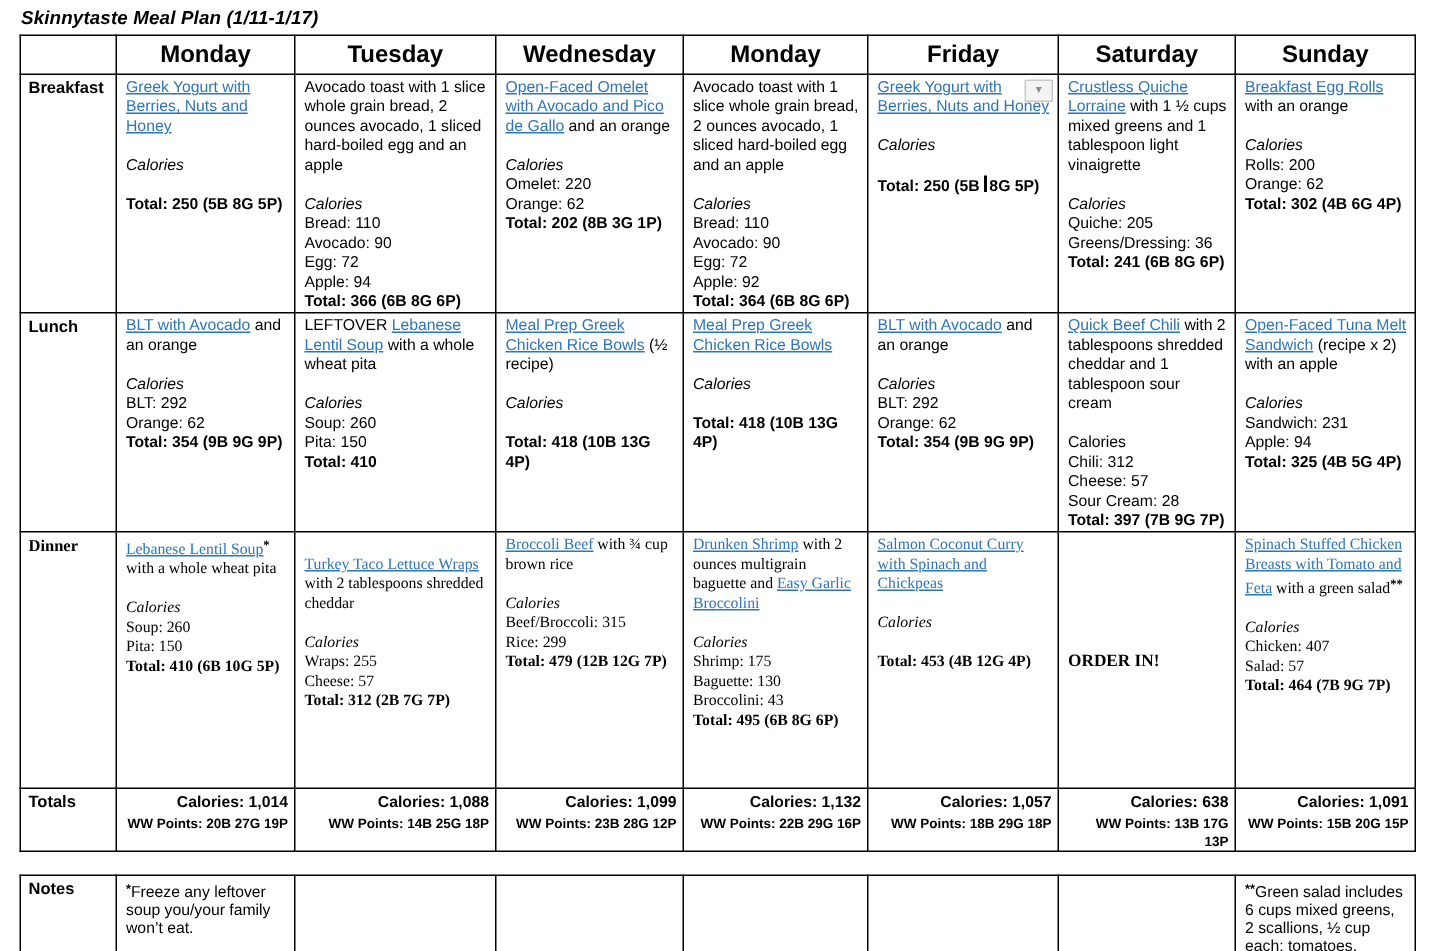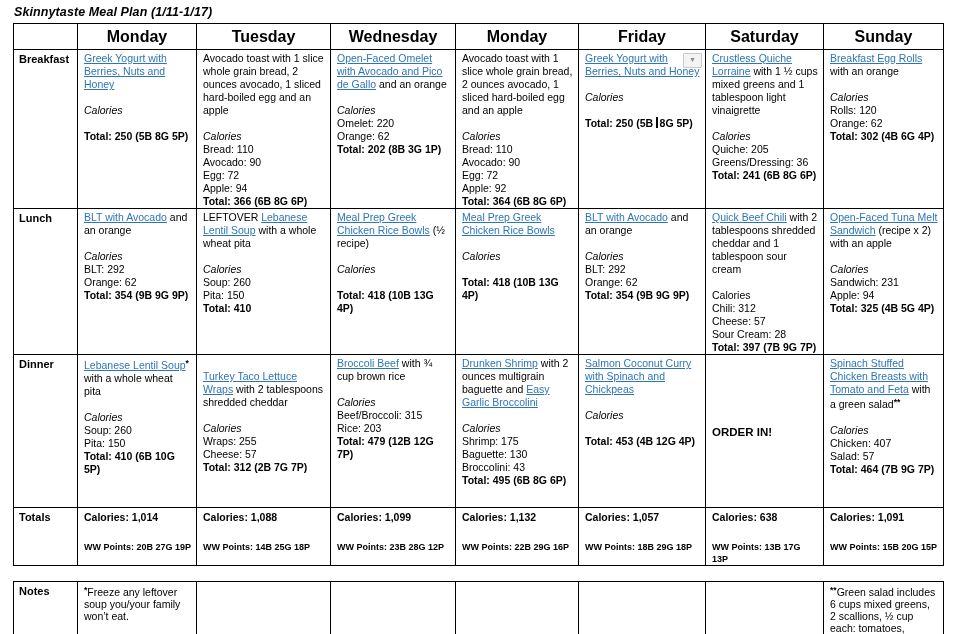--- a/index.html
+++ b/index.html
@@ -12,39 +12,39 @@
   col.c-mon{width:119px;}
   col.c-tue{width:134px;}
   col.c-wed{width:125px;}
   col.c-thu{width:123px;}
   col.c-fri{width:127px;}
   col.c-sat{width:118px;}
   col.c-sun{width:120px;}
   tr.row-header{height:26px;}
   tr.row-breakfast{height:159px;}
   tr.row-lunch{height:128px;}
-  tr.row-dinner{height:153px;}
+  tr.row-dinner{height:171px;font-family:Liberation Serif, serif;}
   tr.row-totals{height:42px;}
   tr.row-notes{height:86px;}
   th{font-size:16px;font-weight:bold;text-align:center;vertical-align:middle;padding:2px;margin-top:31px;}
   td.label{font-weight:bold;font-size:11px;padding:3px 4px 0 5px;}
   td.cell{font-size:10.5px;padding:2px 5px 0 6px;}
   .line{line-height:13px;min-height:13px;word-wrap:break-word;}
   .notes-cell .line{line-height:12px;min-height:12px;}
   a.lnk{color:var(--link-color,#2e75b6);text-decoration:underline;cursor:pointer;}
   .i{font-style:italic;}
   .b{font-weight:bold;}
   .sup{font-weight:bold;font-size:8.5px;vertical-align:3px;}
   .caret{display:inline-block;width:1.5px;height:11px;background:#000;vertical-align:-1px;margin:0 2px 0 3px;}
   td.rel{position:relative;}
   .dd-icon{position:absolute;top:3px;right:3px;width:17px;height:13px;border:1px solid #c9c9c9;background:#f4f4f4;color:#8a8a8a;font-size:8px;line-height:12px;text-align:center;border-radius:1px;cursor:pointer;}
   td.center-cell{vertical-align:middle;font-size:11.5px;}
   .tot-cal{font-weight:bold;font-size:10.5px;line-height:13px;}
-  .tot-ww{font-weight:bold;font-size:9px;line-height:12px;margin-top:17px;}
-  td.totals-cell{padding:3px 4px 0 6px;}
+  .tot-ww{font-weight:bold;font-size:9px;line-height:12px;margin-top:1px;}
+  td.totals-cell{padding:3px 4px 0 6px;text-align:right;}
   .notes-table{margin-top:15px;}
 </style>
 </head>
 <body>
 
 <div class="page">
   <div class="title">Skinnytaste Meal Plan (1/11-1/17)</div>
 
   <table class="main-table">
     <colgroup>
@@ -120,21 +120,21 @@
             <div class="line">&nbsp;</div>
             <div class="line"><span class="i">Calories</span></div>
             <div class="line"><span class="text">Quiche: 205</span></div>
             <div class="line"><span class="text">Greens/Dressing: 36</span></div>
             <div class="line"><span class="b">Total: 241 (6B 8G 6P)</span></div>
           </td>
           <td class="cell">
             <div class="line"><a class="lnk">Breakfast Egg Rolls</a><span class="text"> with an orange</span></div>
             <div class="line">&nbsp;</div>
             <div class="line"><span class="i">Calories</span></div>
-            <div class="line"><span class="text">Rolls: 120</span></div>
+            <div class="line"><span class="text">Rolls: 200</span></div>
             <div class="line"><span class="text">Orange: 62</span></div>
             <div class="line"><span class="b">Total: 302 (4B 6G 4P)</span></div>
           </td>
         </tr>
         <tr class="row-lunch">
           <td class="label">Lunch</td>
           <td class="cell">
             <div class="line"><a class="lnk">BLT with Avocado</a><span class="text"> and an orange</span></div>
             <div class="line">&nbsp;</div>
             <div class="line"><span class="i">Calories</span></div>
@@ -207,21 +207,21 @@
             <div class="line"><span class="i">Calories</span></div>
             <div class="line"><span class="text">Wraps: 255</span></div>
             <div class="line"><span class="text">Cheese: 57</span></div>
             <div class="line"><span class="b">Total: 312 (2B 7G 7P)</span></div>
           </td>
           <td class="cell">
             <div class="line"><a class="lnk">Broccoli Beef</a><span class="text"> with ¾ cup brown rice</span></div>
             <div class="line">&nbsp;</div>
             <div class="line"><span class="i">Calories</span></div>
             <div class="line"><span class="text">Beef/Broccoli: 315</span></div>
-            <div class="line"><span class="text">Rice: 203</span></div>
+            <div class="line"><span class="text">Rice: 299</span></div>
             <div class="line"><span class="b">Total: 479 (12B 12G 7P)</span></div>
           </td>
           <td class="cell">
             <div class="line"><a class="lnk">Drunken Shrimp</a><span class="text"> with 2 ounces multigrain baguette and </span><a class="lnk">Easy Garlic Broccolini</a></div>
             <div class="line">&nbsp;</div>
             <div class="line"><span class="i">Calories</span></div>
             <div class="line"><span class="text">Shrimp: 175</span></div>
             <div class="line"><span class="text">Baguette: 130</span></div>
             <div class="line"><span class="text">Broccolini: 43</span></div>
             <div class="line"><span class="b">Total: 495 (6B 8G 6P)</span></div>

